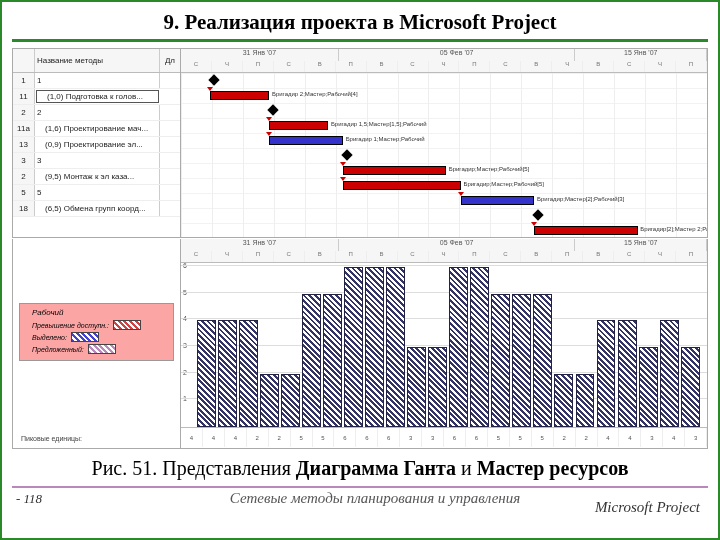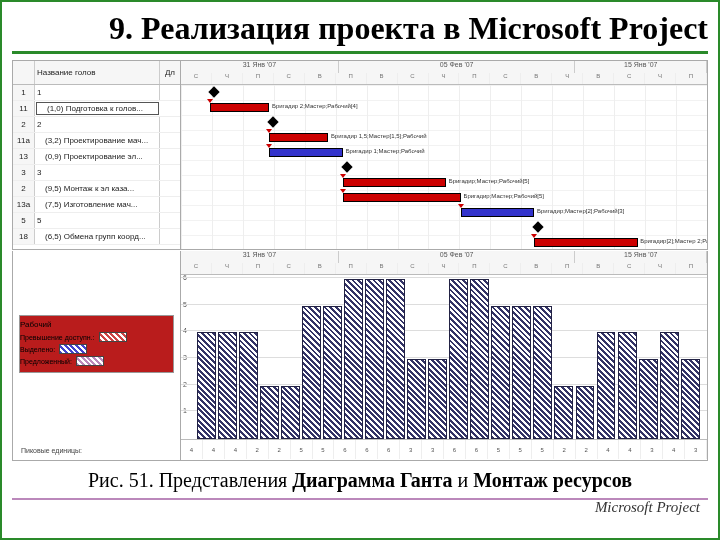--- a/index.html
+++ b/index.html
@@ -1,18 +1,18 @@
 <!DOCTYPE html>
 <html><head>
 <meta charset="utf-8">
 <style>
   * { box-sizing: border-box; margin: 0; padding: 0; }
   body { font-family: "Times New Roman", serif; background: #fff; width: 720px; height: 540px; position: relative; }
   .slide { width: 720px; height: 540px; border: 2px solid #2a8a2a; padding: 6px 10px 4px 10px; position: relative; }
-  .title { font-size: 32px; font-weight: bold; text-align: right; padding: 2px 0 4px 0; }
+  .title { font-size: 21px; font-weight: bold; text-align: center; padding: 2px 0 4px 0; }
   .title-underline { height: 3px; background: #2a8a2a; margin: 0 0 6px 0; }
   .charts { display: flex; flex-direction: column; gap: 1px; width: 100%; }
   .gantt-area { display: flex; height: 190px; border: 1px solid #aaa; font-family: Arial, sans-serif; font-size: 8px; color: #222; }
   .gantt-left { width: 168px; display: flex; flex-direction: column; border-right: 1px solid #aaa; background: #fff; }
   .gantt-head-row { display: flex; height: 24px; border-bottom: 1px solid #bbb; background: #f6f6f6; }
   .gantt-id-col { width: 22px; border-right: 1px solid #ccc; display: flex; align-items: center; justify-content: center; }
   .gantt-name-col { flex: 1; border-right: 1px solid #ccc; display: flex; align-items: center; padding: 0 2px; }
   .gantt-dur-col { width: 20px; display: flex; align-items: center; justify-content: center; }
   .gantt-row { display: flex; height: 16px; border-bottom: 1px solid #eee; }
   .gantt-row .gantt-id-col { background: #f6f6f6; }
@@ -27,21 +27,21 @@
   .hline { position: absolute; left: 0; right: 0; height: 1px; background: #f2f2f2; }
   .bar { position: absolute; height: 9px; border: 1px solid #000; }
   .bar-red { background: #c00; }
   .bar-blue { background: #33c; }
   .milestone { position: absolute; width: 8px; height: 8px; background: #000; transform: rotate(45deg); }
   .bar-label { position: absolute; font-size: 6px; white-space: nowrap; color: #333; }
   .arrow-down { position: absolute; width: 0; height: 0; border-left: 3px solid transparent; border-right: 3px solid transparent; border-top: 4px solid #c00; }
 
   .res-area { display: flex; height: 210px; border: 1px solid #aaa; border-top: none; font-family: Arial, sans-serif; font-size: 8px; }
   .res-left { width: 168px; border-right: 1px solid #aaa; background: #fff; padding: 20px 6px 0 6px; position: relative; }
-  .legend-box { border: 1px solid #999; padding: 4px 0; font-size: 7px; margin-top: 44px; background: #b91c1c; }
+  .legend-box { border: 1px solid #999; padding: 4px 12px; font-size: 7px; margin-top: 44px; background: #fca5a5; font-style: italic; }
   .legend-title { font-size: 8px; margin-bottom: 3px; }
   .legend-item { display: flex; align-items: center; gap: 4px; margin: 2px 0; }
   .leg-swatch { width: 28px; height: 10px; border: 1px solid #444; }
   .leg-overalloc { background: repeating-linear-gradient(45deg, #c44, #c44 2px, #fff 2px, #fff 4px); }
   .leg-alloc { background: repeating-linear-gradient(45deg, #44c, #44c 2px, #fff 2px, #fff 4px); }
   .leg-proposed { background: repeating-linear-gradient(45deg, #b8b, #b8b 2px, #fff 2px, #fff 4px); }
   .peak-label { position: absolute; bottom: 6px; left: 8px; font-size: 7px; color: #444; }
 
   .res-chart { flex: 1; position: relative; background: #fff; overflow: hidden; }
   .res-head { height: 24px; border-bottom: 1px solid #bbb; background: #f6f6f6; display: flex; flex-direction: column; }
@@ -64,62 +64,57 @@
 <div class="slide">
   <div class="title">9. Реализация проекта в Microsoft Project</div>
   <div class="title-underline"></div>
 
   <div class="charts">
 
     <div class="gantt-area">
       <div class="gantt-left">
         <div class="gantt-head-row">
           <div class="gantt-id-col"></div>
-          <div class="gantt-name-col">Название голов</div>
+          <div class="gantt-name-col">Название методы</div>
           <div class="gantt-dur-col">Дл</div>
         </div>
         <div id="gantt-rows">
             <div class="gantt-row">
               <div class="gantt-id-col">1</div>
               <div class="gantt-name-col" style="padding-left: 2px;">1</div>
               <div class="gantt-dur-col"></div>
             </div>
             <div class="gantt-row">
               <div class="gantt-id-col">11</div>
               <div class="gantt-name-col" style="padding-left: 10px; border: 1px solid rgb(85, 85, 85); margin: 1px;">(1,0) Подготовка к голов...</div>
               <div class="gantt-dur-col"></div>
             </div>
             <div class="gantt-row">
               <div class="gantt-id-col">2</div>
               <div class="gantt-name-col" style="padding-left: 2px;">2</div>
               <div class="gantt-dur-col"></div>
             </div>
             <div class="gantt-row">
               <div class="gantt-id-col">11a</div>
-              <div class="gantt-name-col" style="padding-left: 10px;">(3,2) Проектирование мач...</div>
+              <div class="gantt-name-col" style="padding-left: 10px;">(1,6) Проектирование мач...</div>
               <div class="gantt-dur-col"></div>
             </div>
             <div class="gantt-row">
               <div class="gantt-id-col">13</div>
               <div class="gantt-name-col" style="padding-left: 10px;">(0,9) Проектирование эл...</div>
               <div class="gantt-dur-col"></div>
             </div>
             <div class="gantt-row">
               <div class="gantt-id-col">3</div>
               <div class="gantt-name-col" style="padding-left: 2px;">3</div>
               <div class="gantt-dur-col"></div>
             </div>
             <div class="gantt-row">
               <div class="gantt-id-col">2</div>
               <div class="gantt-name-col" style="padding-left: 10px;">(9,5) Монтаж к эл каза...</div>
-              <div class="gantt-dur-col"></div>
-            </div>
-            <div class="gantt-row">
-              <div class="gantt-id-col">13a</div>
-              <div class="gantt-name-col" style="padding-left: 10px;">(7,5) Изготовление мач...</div>
               <div class="gantt-dur-col"></div>
             </div>
             <div class="gantt-row">
               <div class="gantt-id-col">5</div>
               <div class="gantt-name-col" style="padding-left: 2px;">5</div>
               <div class="gantt-dur-col"></div>
             </div>
             <div class="gantt-row">
               <div class="gantt-id-col">18</div>
               <div class="gantt-name-col" style="padding-left: 10px;">(6,5) Обмена групп коорд...</div>
@@ -322,17 +317,21 @@
             <div class="res-foot-cell">3</div>
             <div class="res-foot-cell">4</div>
             <div class="res-foot-cell">3</div>
           </div>
       </div>
     </div>
 
   </div>
 
   <div class="caption">
-    <span>Рис. 51. Представления </span><b>Диаграмма Ганта</b><span> и </span><b>Монтаж ресурсов</b>
+    <span>Рис. 51. Представления </span><b>Диаграмма Ганта</b><span> и </span><b>Мастер ресурсов</b>
   </div>
   <div class="footer-right">Microsoft Project</div>
   <div class="footer-line"></div>
+  <div class="footer">
+    <div class="footer-left">- 118</div>
+    <div class="footer-center">Сетевые методы планирования и управления</div>
+  </div>
 </div>
 
 </body></html>

